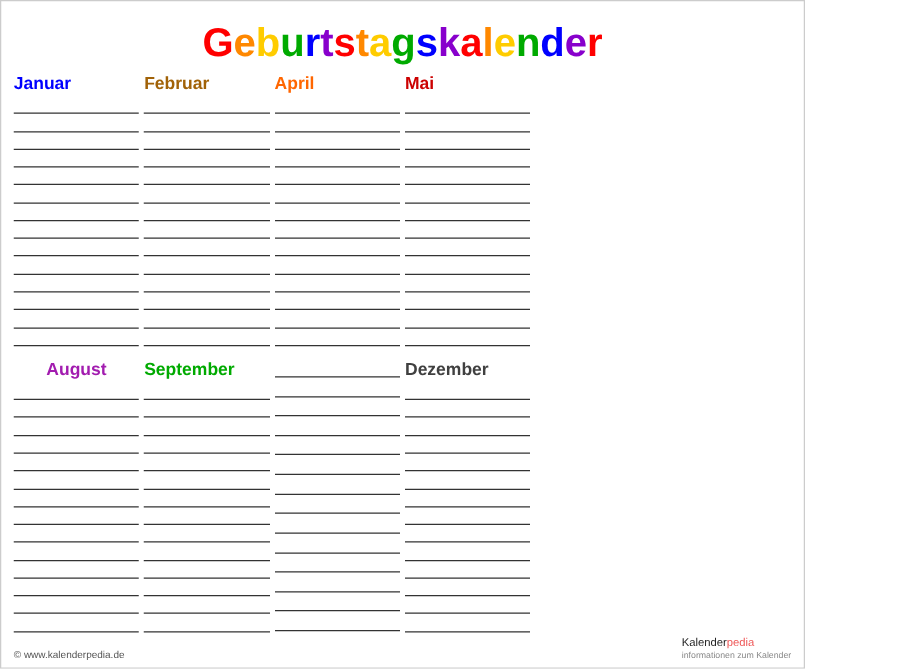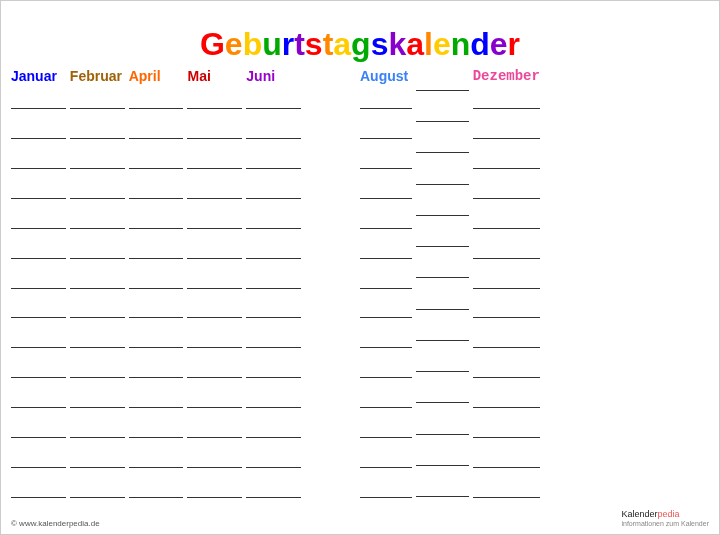--- a/index.html
+++ b/index.html
@@ -4,37 +4,38 @@
   <style>
     * { margin: 0; padding: 0; box-sizing: border-box; }
     body {
       width: 720px;
       height: 535px;
       background: #fff;
       font-family: Arial, Helvetica, sans-serif;
       overflow: hidden;
     }
     .page {
-      width: 720px;
+      width: 644px;
       height: 535px;
       background: #fff;
       border: 1px solid #ccc;
       display: flex;
       flex-direction: column;
-      padding: 26px 10px 6px 10px;
+      padding: 16px 10px 6px 10px;
     }
     .title {
       text-align: center;
       font-size: 32px;
       font-weight: bold;
       margin-bottom: 6px;
       line-height: 1.1;
     }
     .calendar-grid {
       display: flex;
+      flex-direction: column;
       flex: 1;
     }
     .half {
       display: flex;
       flex: 1;
       flex-direction: column;
     }
     .months-row {
       display: grid;
       grid-template-columns: repeat(6, 1fr);
@@ -169,85 +170,85 @@
               <div class="line"></div>
               <div class="line"></div>
               <div class="line"></div>
               <div class="line"></div>
               <div class="line"></div>
               <div class="line"></div>
               <div class="line"></div>
               <div class="line"></div>
             </div>
           </div>
-          <div class="month-col">
-            <div class="month-header" style="color: rgb(153, 0, 204);">Juni</div>
-            <div class="lines-container">
-              <div class="line"></div>
-              <div class="line"></div>
-              <div class="line"></div>
-              <div class="line"></div>
-              <div class="line"></div>
-              <div class="line"></div>
-              <div class="line"></div>
-              <div class="line"></div>
-              <div class="line"></div>
-              <div class="line"></div>
-              <div class="line"></div>
-              <div class="line"></div>
-              <div class="line"></div>
-              <div class="line"></div>
-            </div>
-          </div>
         </div>
     </div>
 
     <div class="separator"></div>
 
     <div class="half">
       <div class="months-row" id="bottom-months-row">
           <div class="month-col">
-            <div class="month-header" style="color: #3b82f6;">August</div>
-            <div class="lines-container">
-              <div class="line"></div>
-              <div class="line"></div>
-              <div class="line"></div>
-              <div class="line"></div>
-              <div class="line"></div>
-              <div class="line"></div>
-              <div class="line"></div>
-              <div class="line"></div>
-              <div class="line"></div>
-              <div class="line"></div>
-              <div class="line"></div>
-              <div class="line"></div>
-              <div class="line"></div>
-              <div class="line"></div>
-            </div>
-          </div>
-          <div class="month-col">
-            <div class="lines-container">
-              <div class="line"></div>
-              <div class="line"></div>
-              <div class="line"></div>
-              <div class="line"></div>
-              <div class="line"></div>
-              <div class="line"></div>
-              <div class="line"></div>
-              <div class="line"></div>
-              <div class="line"></div>
-              <div class="line"></div>
-              <div class="line"></div>
-              <div class="line"></div>
-              <div class="line"></div>
-              <div class="line"></div>
-            </div>
-          </div>
-          <div class="month-col">
-            <div class="month-header" style="color: #ec4899; font-family: Liberation Mono, monospace;">Dezember</div>
+            <div class="month-header" style="color: #a21caf; text-align: center;">August</div>
+            <div class="lines-container">
+              <div class="line"></div>
+              <div class="line"></div>
+              <div class="line"></div>
+              <div class="line"></div>
+              <div class="line"></div>
+              <div class="line"></div>
+              <div class="line"></div>
+              <div class="line"></div>
+              <div class="line"></div>
+              <div class="line"></div>
+              <div class="line"></div>
+              <div class="line"></div>
+              <div class="line"></div>
+              <div class="line"></div>
+            </div>
+          </div>
+          <div class="month-col">
+            <div class="month-header" style="color: rgb(0, 170, 0);">September</div>
+            <div class="lines-container">
+              <div class="line"></div>
+              <div class="line"></div>
+              <div class="line"></div>
+              <div class="line"></div>
+              <div class="line"></div>
+              <div class="line"></div>
+              <div class="line"></div>
+              <div class="line"></div>
+              <div class="line"></div>
+              <div class="line"></div>
+              <div class="line"></div>
+              <div class="line"></div>
+              <div class="line"></div>
+              <div class="line"></div>
+            </div>
+          </div>
+          <div class="month-col">
+            <div class="lines-container">
+              <div class="line"></div>
+              <div class="line"></div>
+              <div class="line"></div>
+              <div class="line"></div>
+              <div class="line"></div>
+              <div class="line"></div>
+              <div class="line"></div>
+              <div class="line"></div>
+              <div class="line"></div>
+              <div class="line"></div>
+              <div class="line"></div>
+              <div class="line"></div>
+              <div class="line"></div>
+              <div class="line"></div>
+            </div>
+          </div>
+          <div class="month-col">
+            <div class="month-header" style="color: #404040;">Dezember</div>
             <div class="lines-container">
               <div class="line"></div>
               <div class="line"></div>
               <div class="line"></div>
               <div class="line"></div>
               <div class="line"></div>
               <div class="line"></div>
               <div class="line"></div>
               <div class="line"></div>
               <div class="line"></div>

